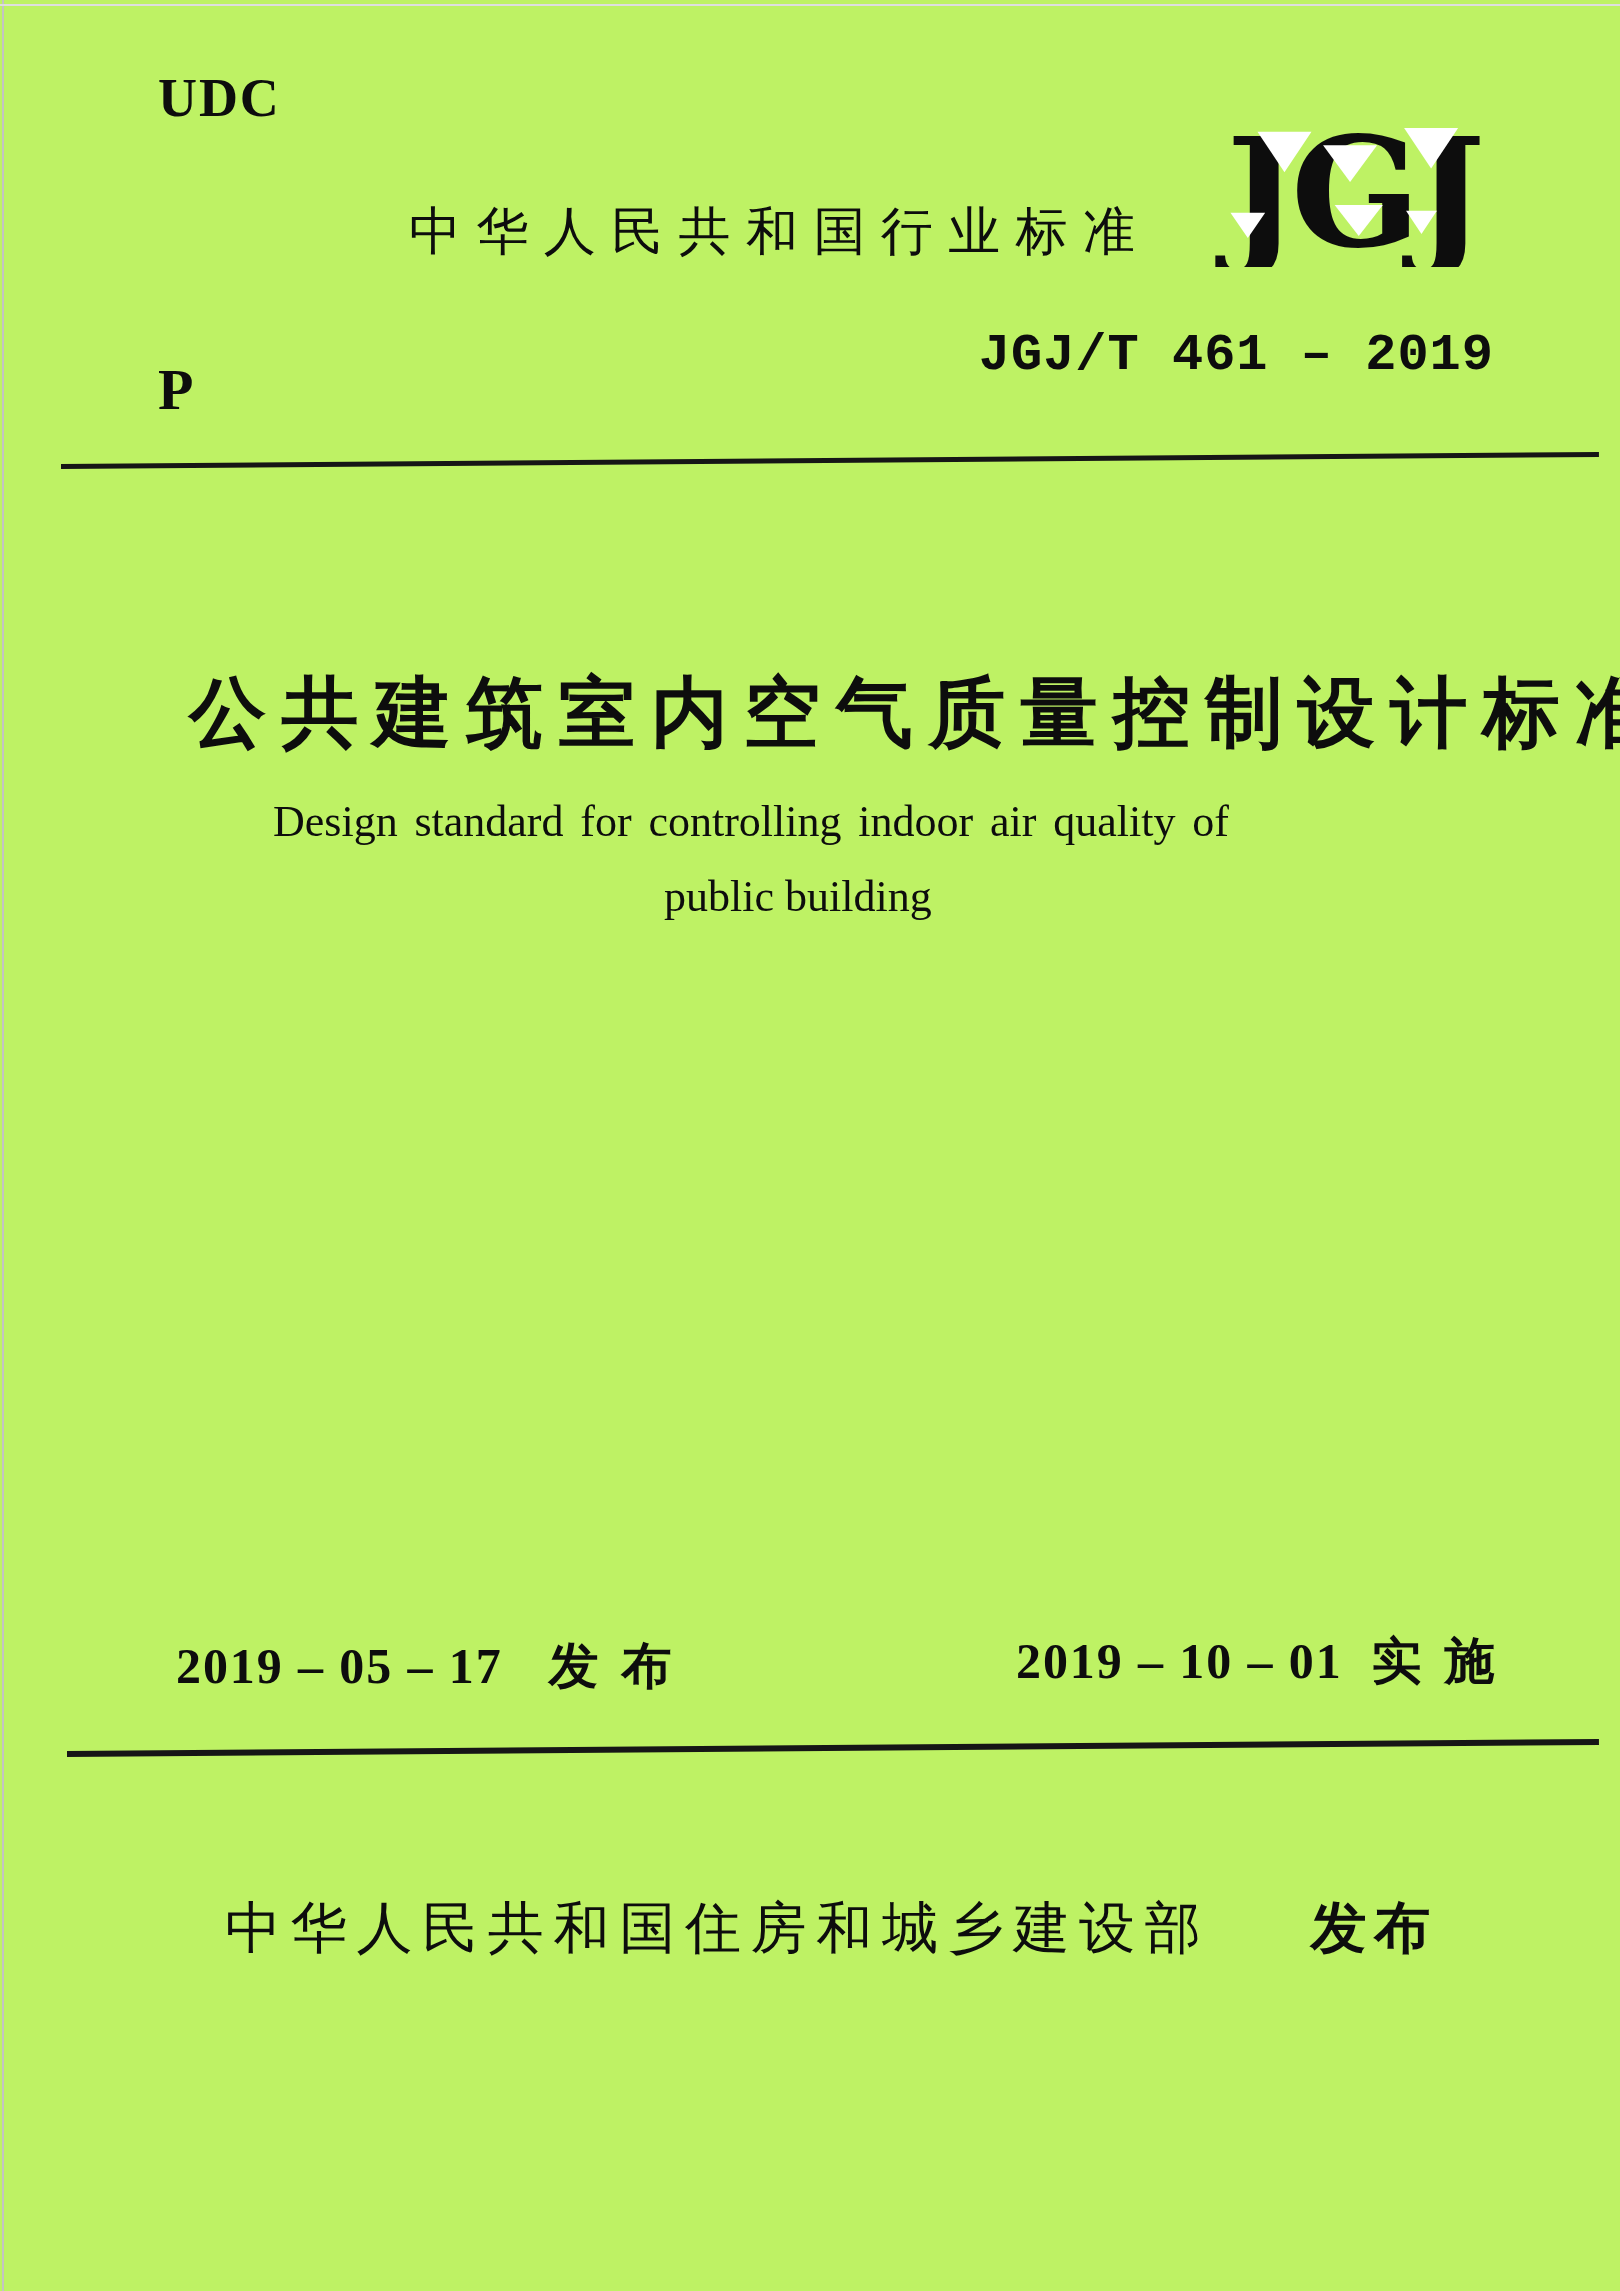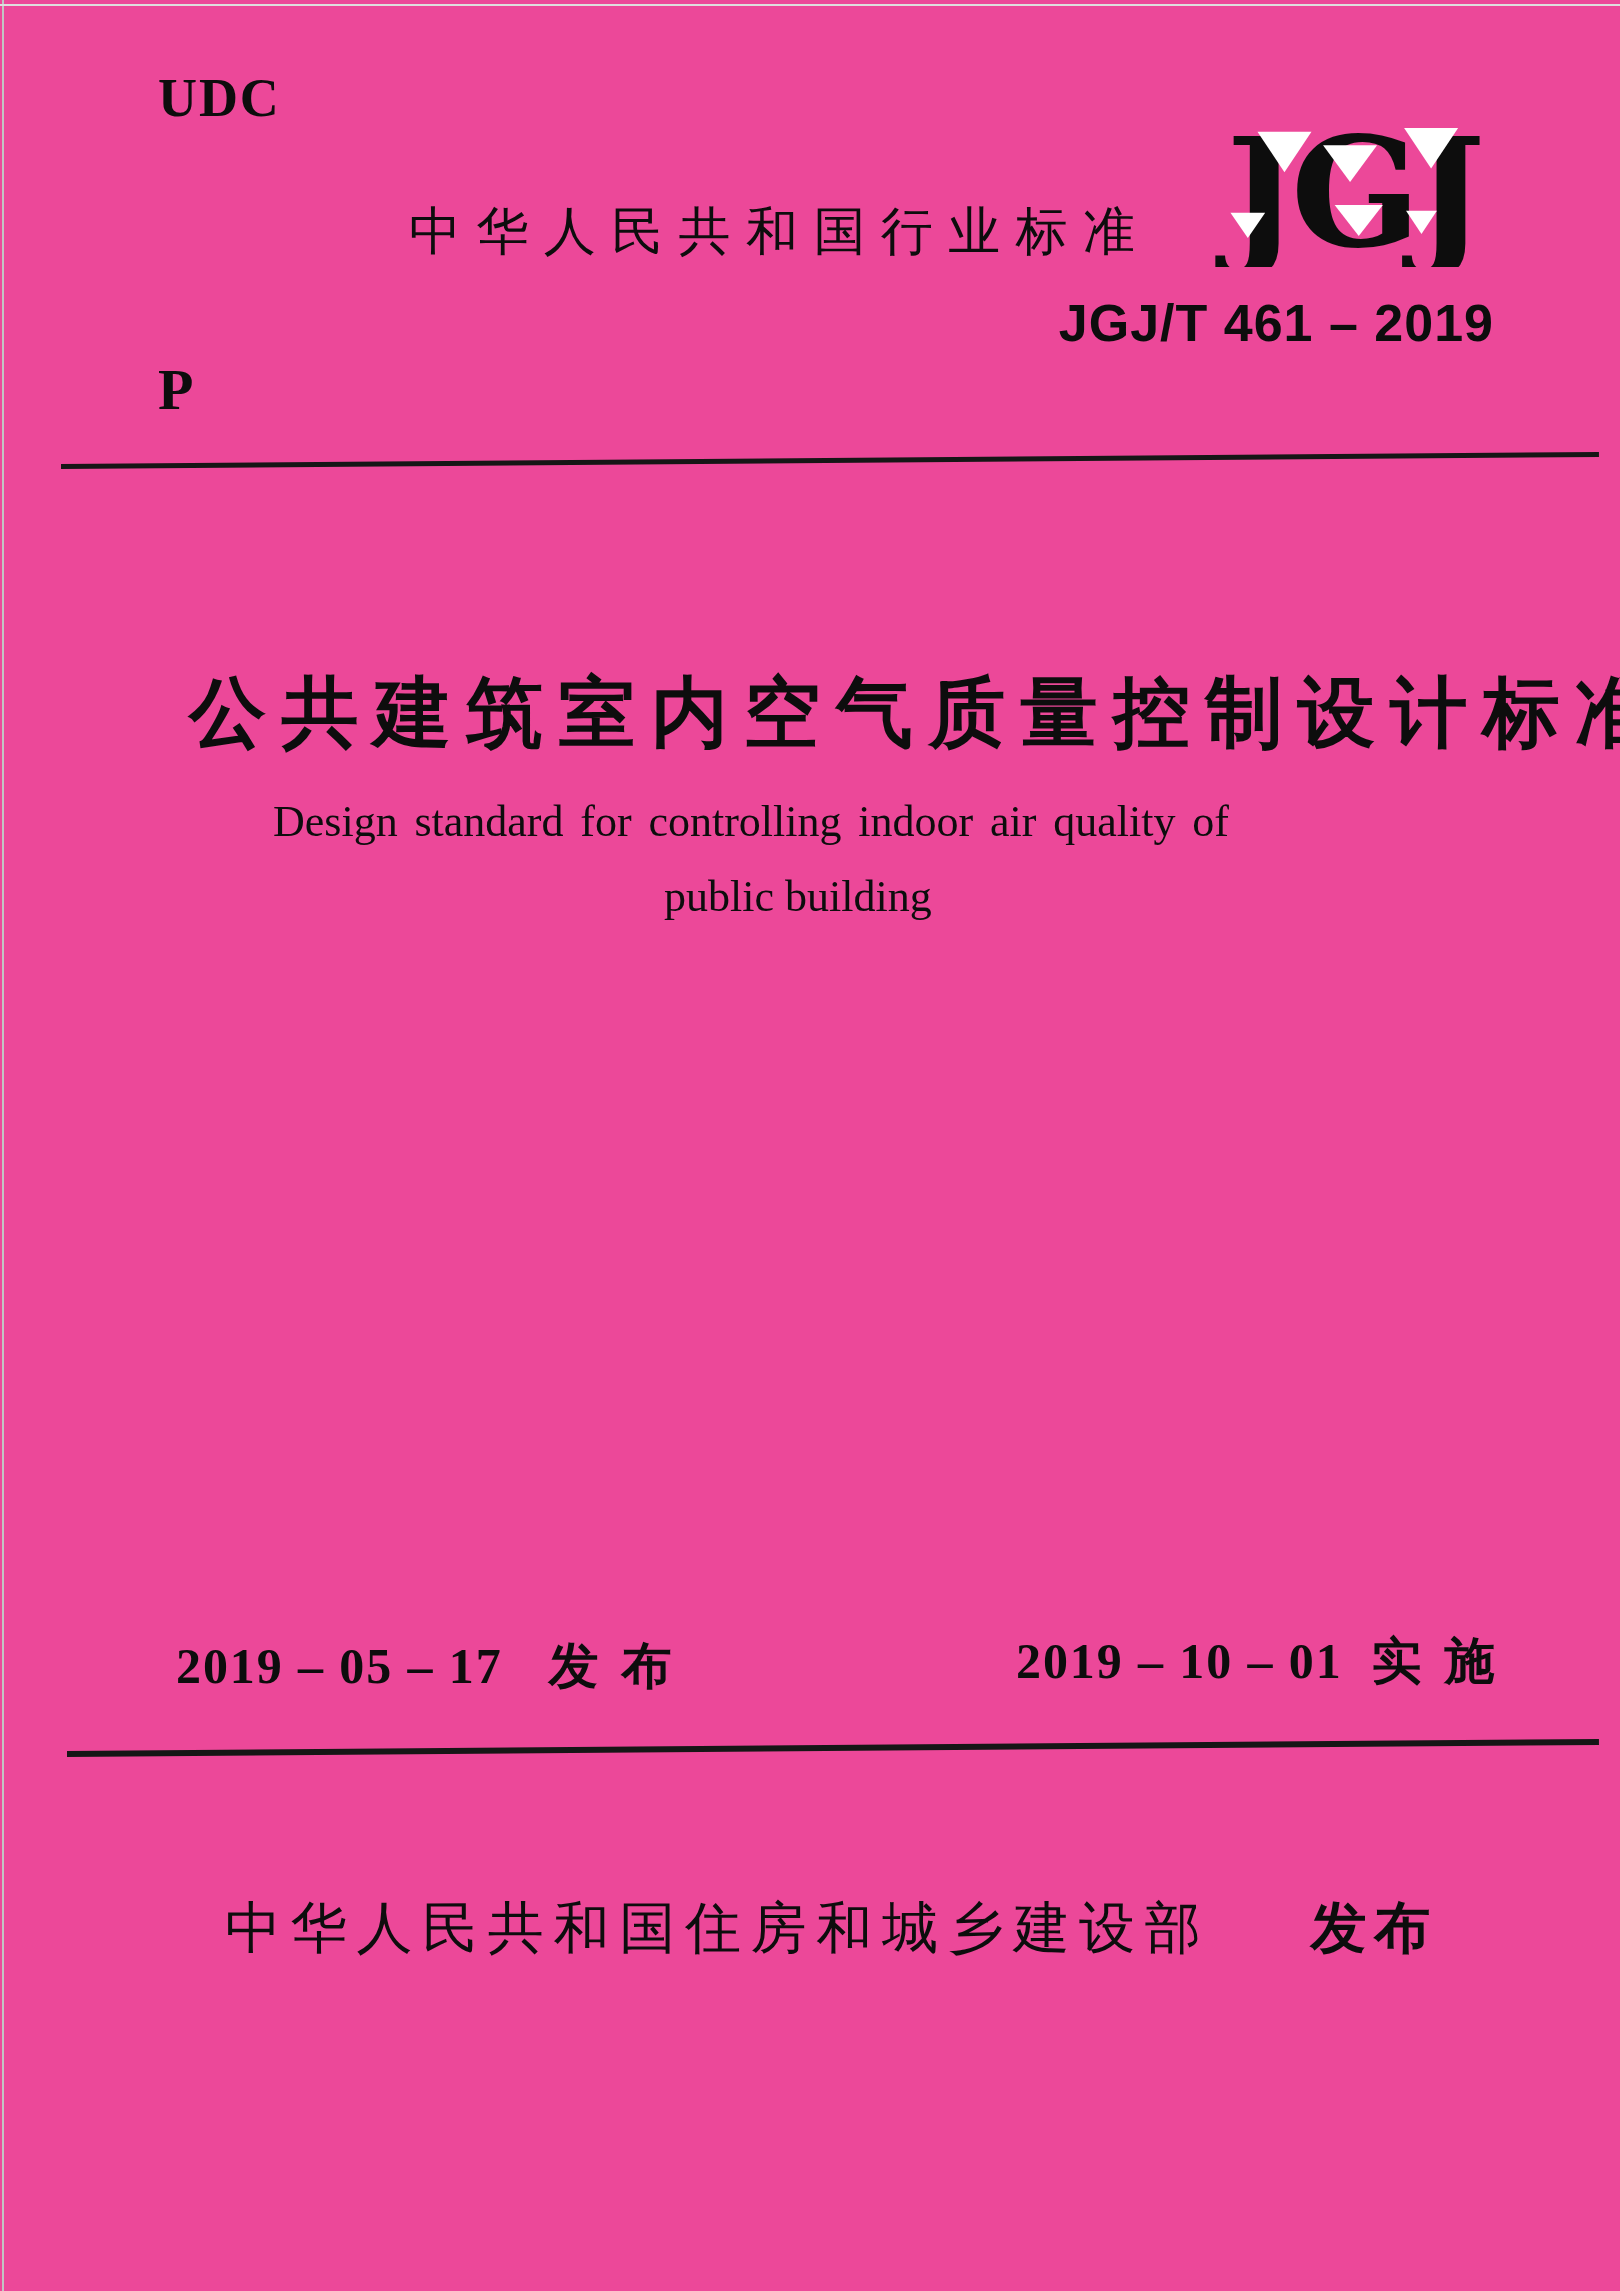--- a/index.html
+++ b/index.html
@@ -1,20 +1,20 @@
 <!DOCTYPE html>
 <html><head>
 <meta charset="utf-8">
 <style>
   html, body { margin: 0; padding: 0; background: #ffffff; }
   .page {
     position: relative;
     width: 1620px;
     height: 2291px;
-    background: #ec4899;
+    background: #bef264;
     overflow: hidden;
     color: #0d0d0d;
     font-family: "Liberation Sans", "DejaVu Sans", sans-serif;
   }
   .edge-left {
     position: absolute; left: 1.9px; top: 0; width: 1.9px; height: 100%;
     background: #c3c3c3;
   }
   .edge-top {
     position: absolute; left: 0; top: 3.9px; width: 100%; height: 1.9px;
@@ -32,22 +32,22 @@
     letter-spacing: 15.4px; white-space: nowrap;
   }
   .logo {
     position: absolute; left: 1215px; top: 120px; width: 274px; height: 147px;
   }
   .std-numbers {
     position: absolute; right: 126px; top: 297px;
     text-align: right; line-height: 1; white-space: nowrap;
   }
   .std-number-line1 {
-    font-family: Liberation Sans, sans-serif;
-    font-weight: 700; font-size: 52px; letter-spacing: 1px;
+    font-family: Liberation Mono, monospace;
+    font-weight: 700; font-size: 52px; letter-spacing: 1px; margin-top: 33px;
   }
   .std-number-line2 { margin-top: 9.7px; font-weight: 700; font-size: 50px; }
   .record-label { letter-spacing: 2.9px; }
   .record-value {
     font-family: "Liberation Serif", "DejaVu Serif", serif;
     margin-left: 13.5px; letter-spacing: 1px;
   }
   .p-code {
     position: absolute; left: 158px; top: 361px;
     font-family: "Liberation Serif", "DejaVu Serif", serif;

